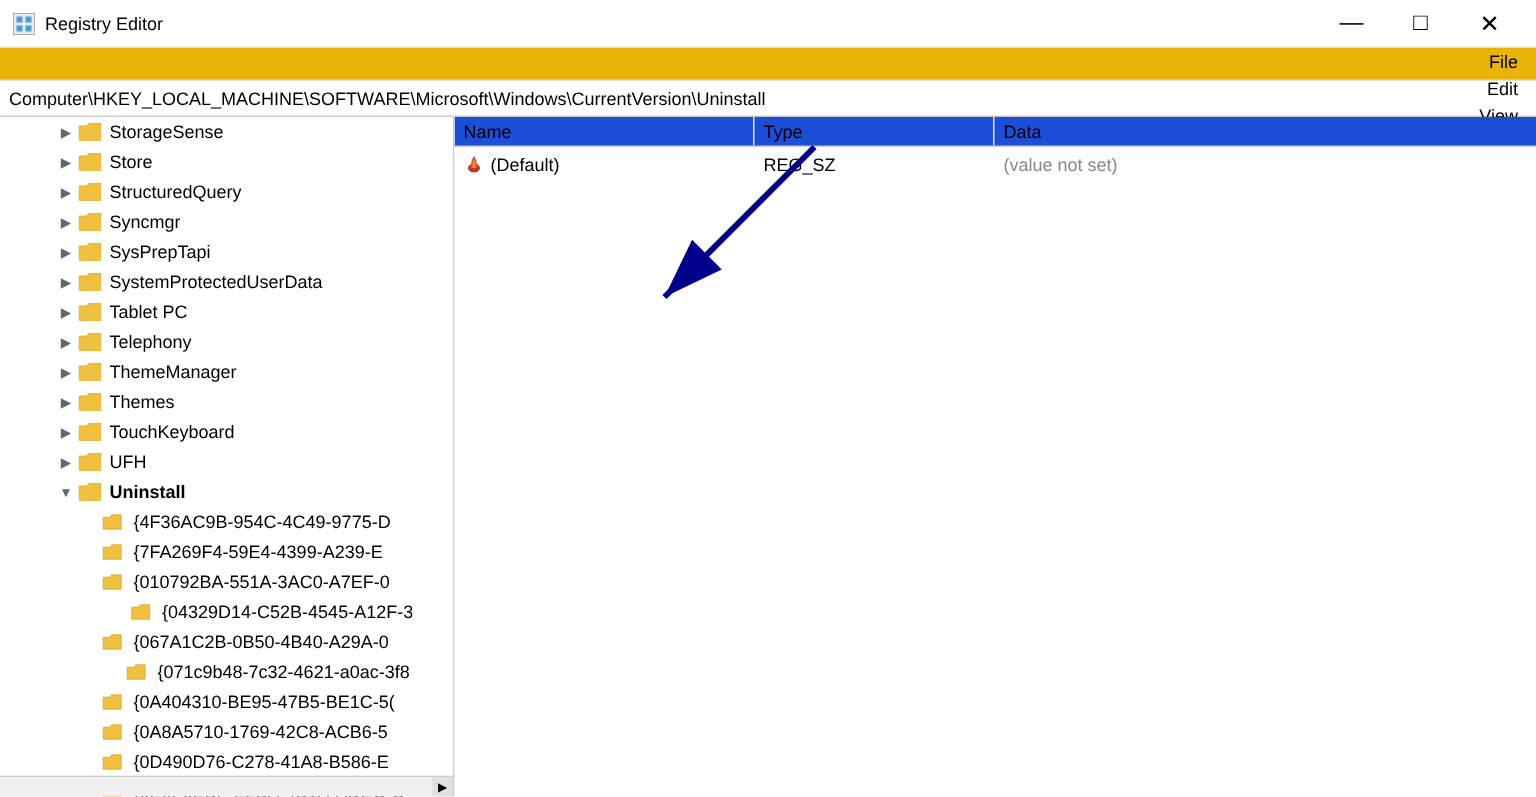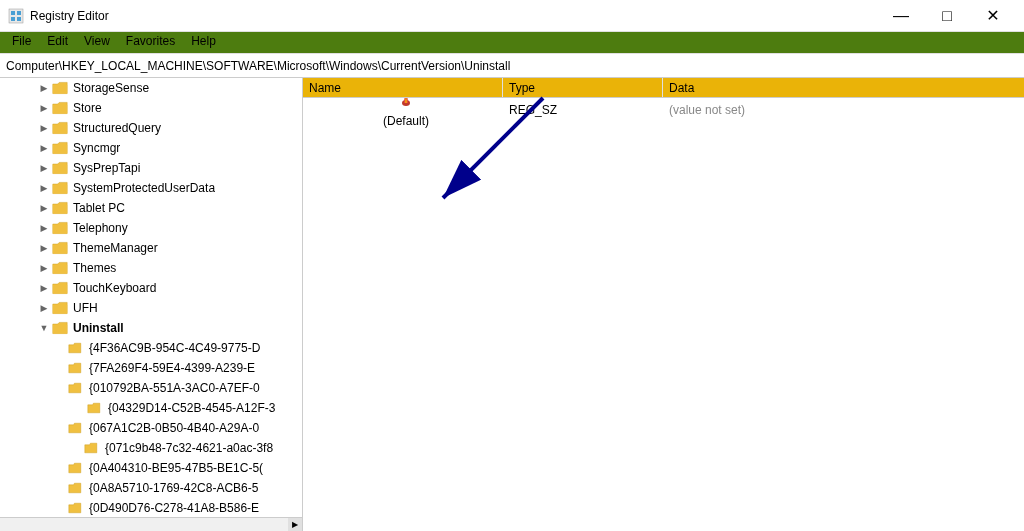--- a/index.html
+++ b/index.html
@@ -50,24 +50,25 @@
       display: flex;
       align-items: center;
       justify-content: center;
       color: #000;
     }
 
     
     .menu-bar {
       height: 22px;
       display: flex;
-      align-items: flex-start;
+      align-items: flex-end;
       padding: 0 4px;
-      background: #4d7c0f;
+      background: #eab308;
       border-bottom: 1px solid #e0e0e0;
+      flex-direction: column;
     }
     .menu-item {
       padding: 2px 8px;
       font-size: 12px;
       cursor: pointer;
       color: #000;
     }
 
     
     .address-bar {
@@ -163,21 +164,21 @@
       flex: 1;
       display: flex;
       flex-direction: column;
       overflow: hidden;
       background: #fff;
     }
     .right-header {
       display: flex;
       height: 20px;
       border-bottom: 1px solid #ccc;
-      background: #eab308;
+      background: #1d4ed8;
     }
     .col-name {
       width: 200px;
       font-size: 12px;
       font-weight: normal;
       padding-left: 6px;
       display: flex;
       align-items: center;
       border-right: 1px solid #e0e0e0;
     }
@@ -209,21 +210,20 @@
     }
     .reg-cell-name {
       width: 200px;
       padding-left: 6px;
       font-size: 12px;
       display: flex;
       align-items: center;
       gap: 4px;
       overflow: hidden;
       white-space: nowrap;
-      flex-direction: column;
     }
     .reg-cell-type {
       width: 160px;
       padding-left: 6px;
       font-size: 12px;
       overflow: hidden;
       white-space: nowrap;
     }
     .reg-cell-data {
       flex: 1;

